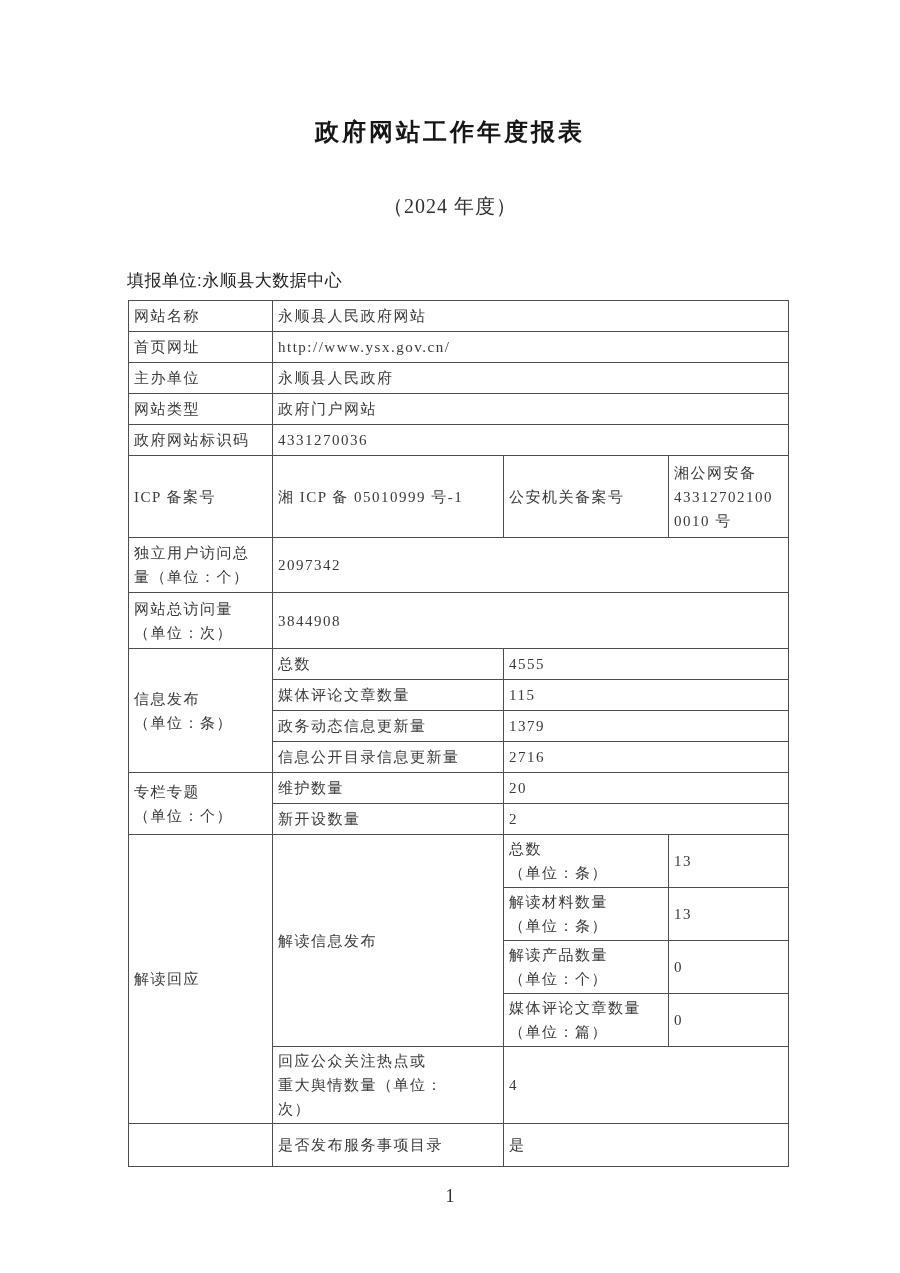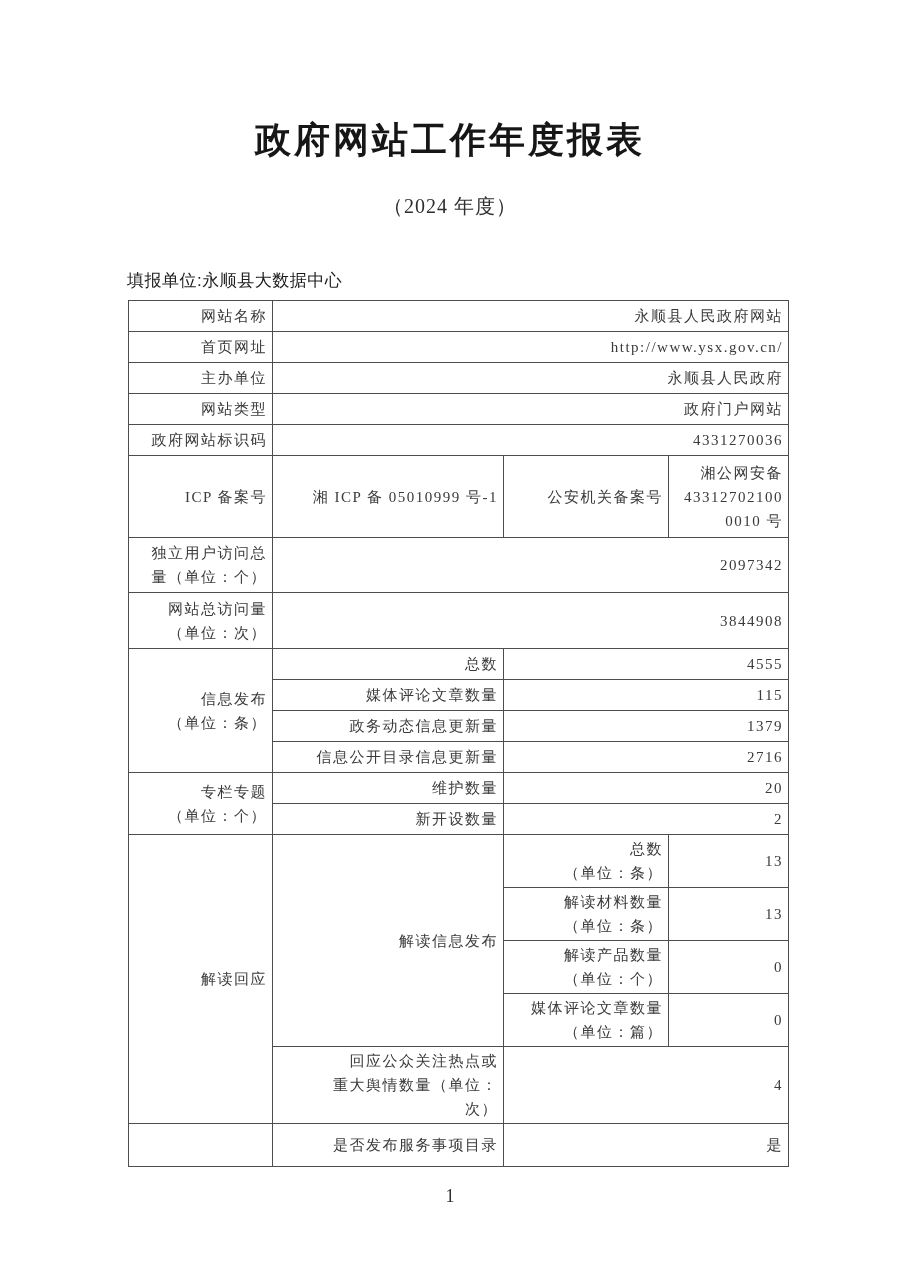--- a/index.html
+++ b/index.html
@@ -18,21 +18,21 @@
   }
   .doc-title {
     position: absolute;
     top: 116px;
     left: 120px;
     width: 660px;
     margin: 0;
     text-align: center;
     font-family: Liberation Serif, serif;
     font-weight: 700;
-    font-size: 36px;
+    font-size: 24px;
     letter-spacing: 3px;
     color: #161616;
     white-space: nowrap;
   }
   .doc-subtitle {
     position: absolute;
     top: 193px;
     left: 120px;
     width: 660px;
     text-align: center;
@@ -53,21 +53,21 @@
   table.report-table {
     position: absolute;
     top: 300px;
     left: 128px;
     width: 660px;
     border-collapse: collapse;
     table-layout: fixed;
   }
   table.report-table td {
     border: 1px solid #4d4d4d;
-    text-align: right;
+    text-align: left;
     vertical-align: middle;
     font-size: 15px;
     line-height: 1.6;
     letter-spacing: 1.5px;
     padding: 2px 5px;
     white-space: pre-line;
     overflow: hidden;
     color: #3a3a3a;
   }
   td.ta-left { text-align: left; }

